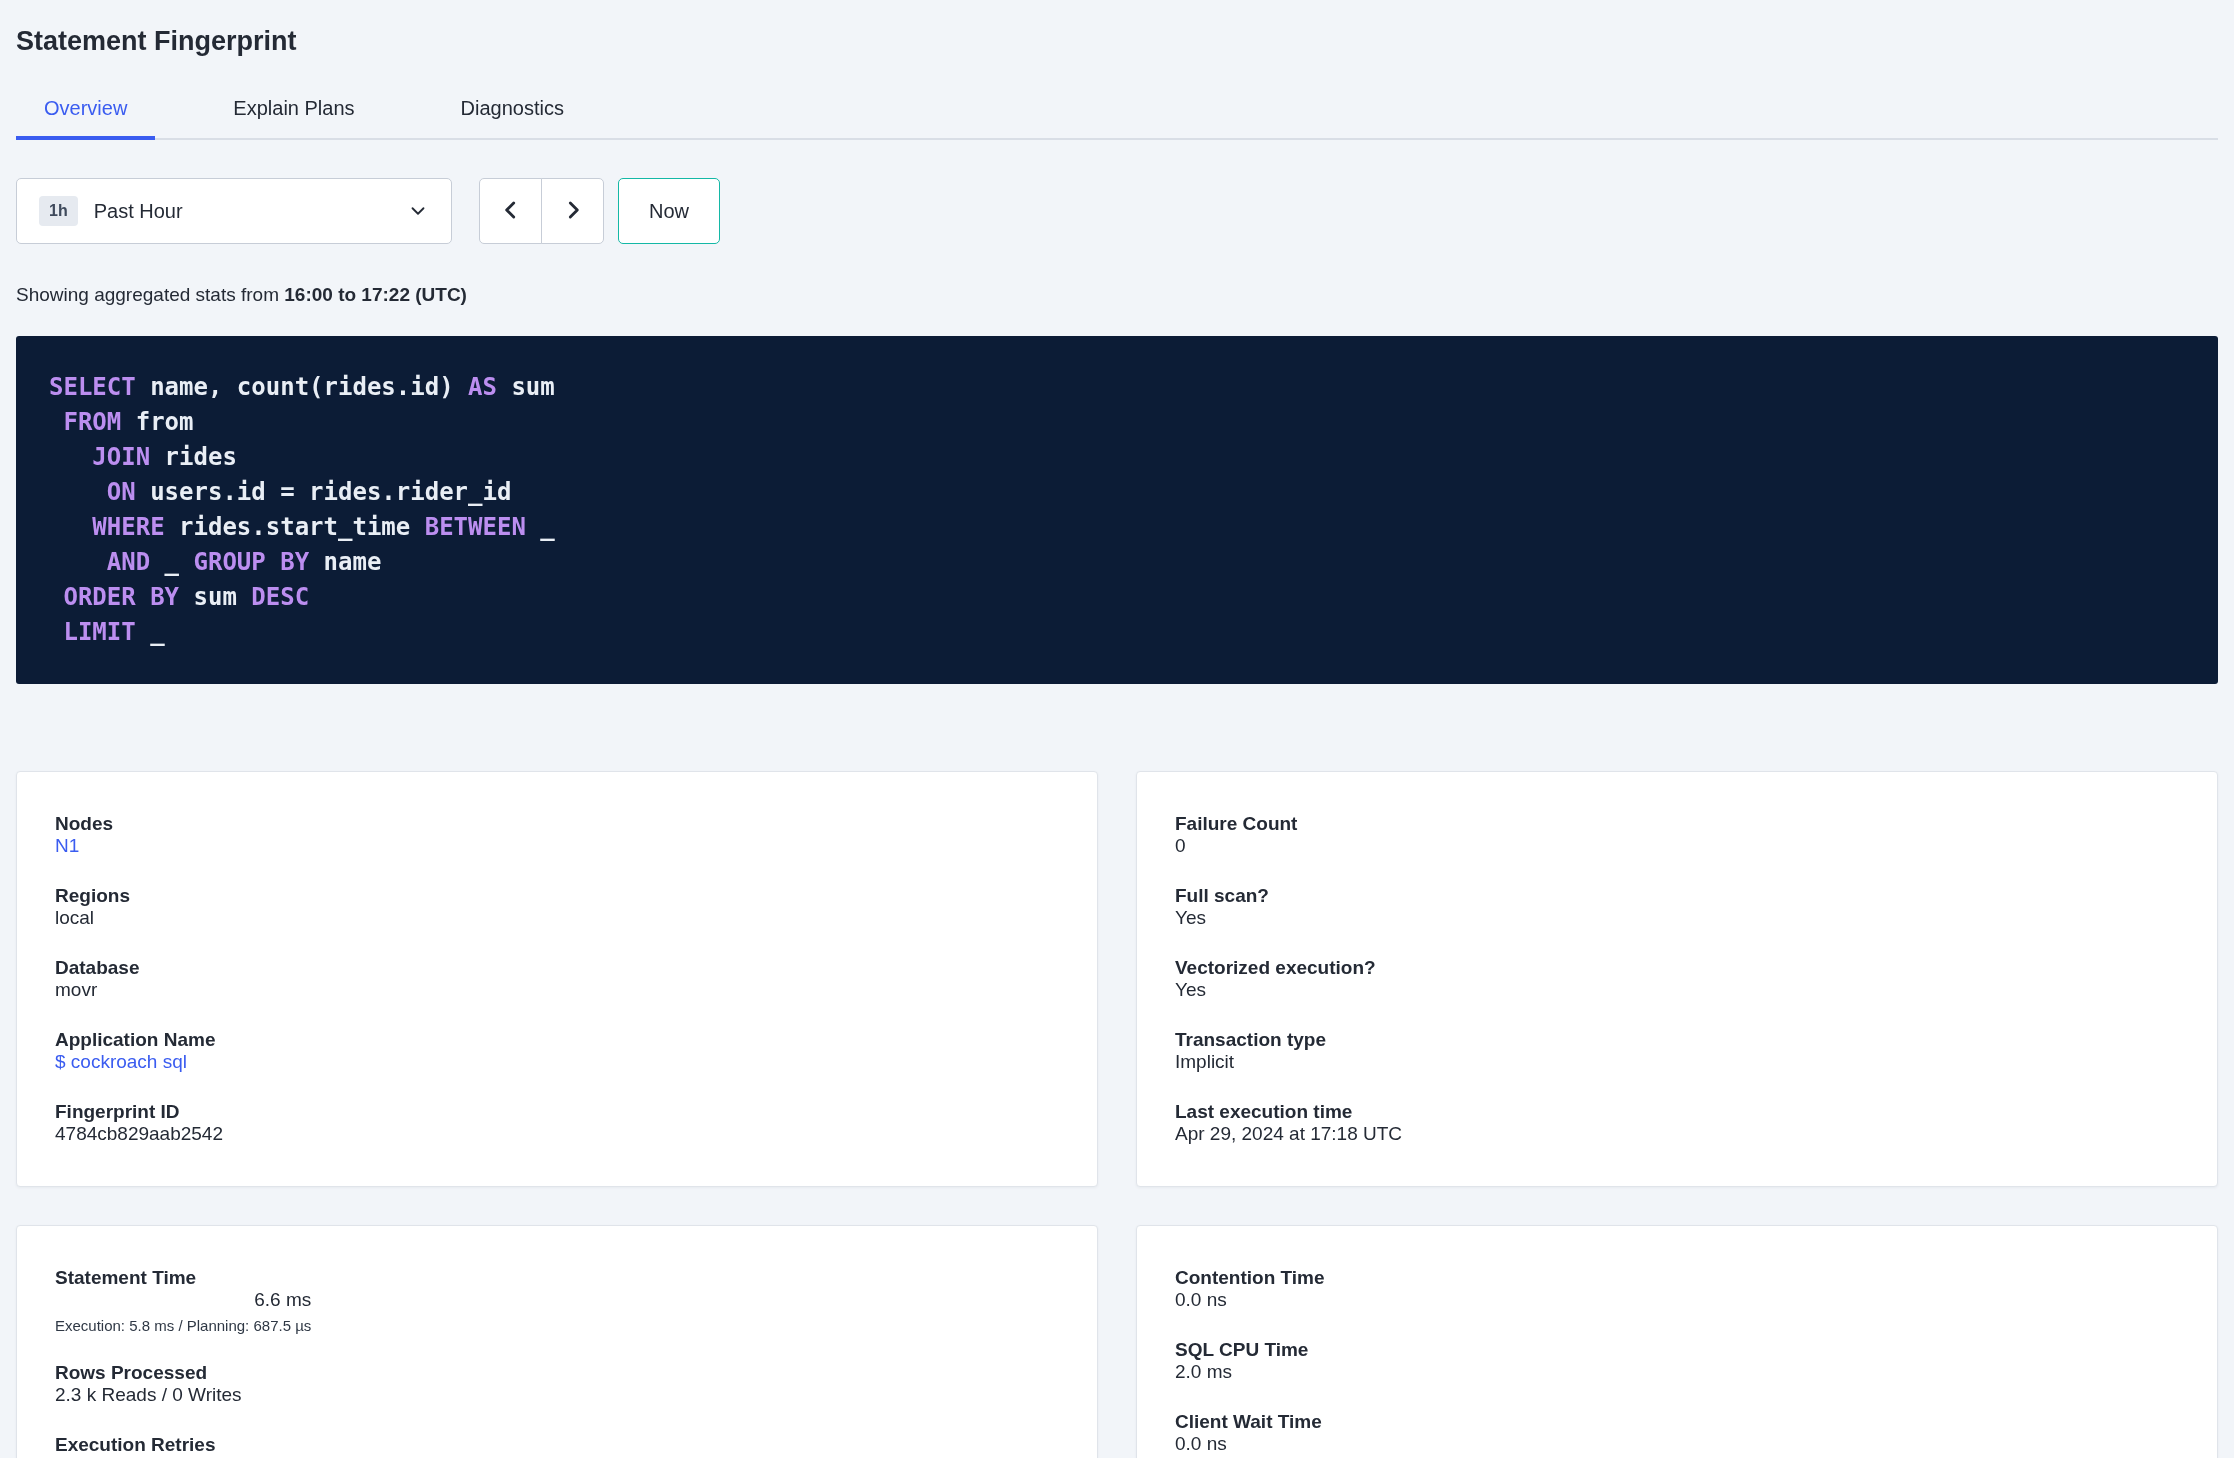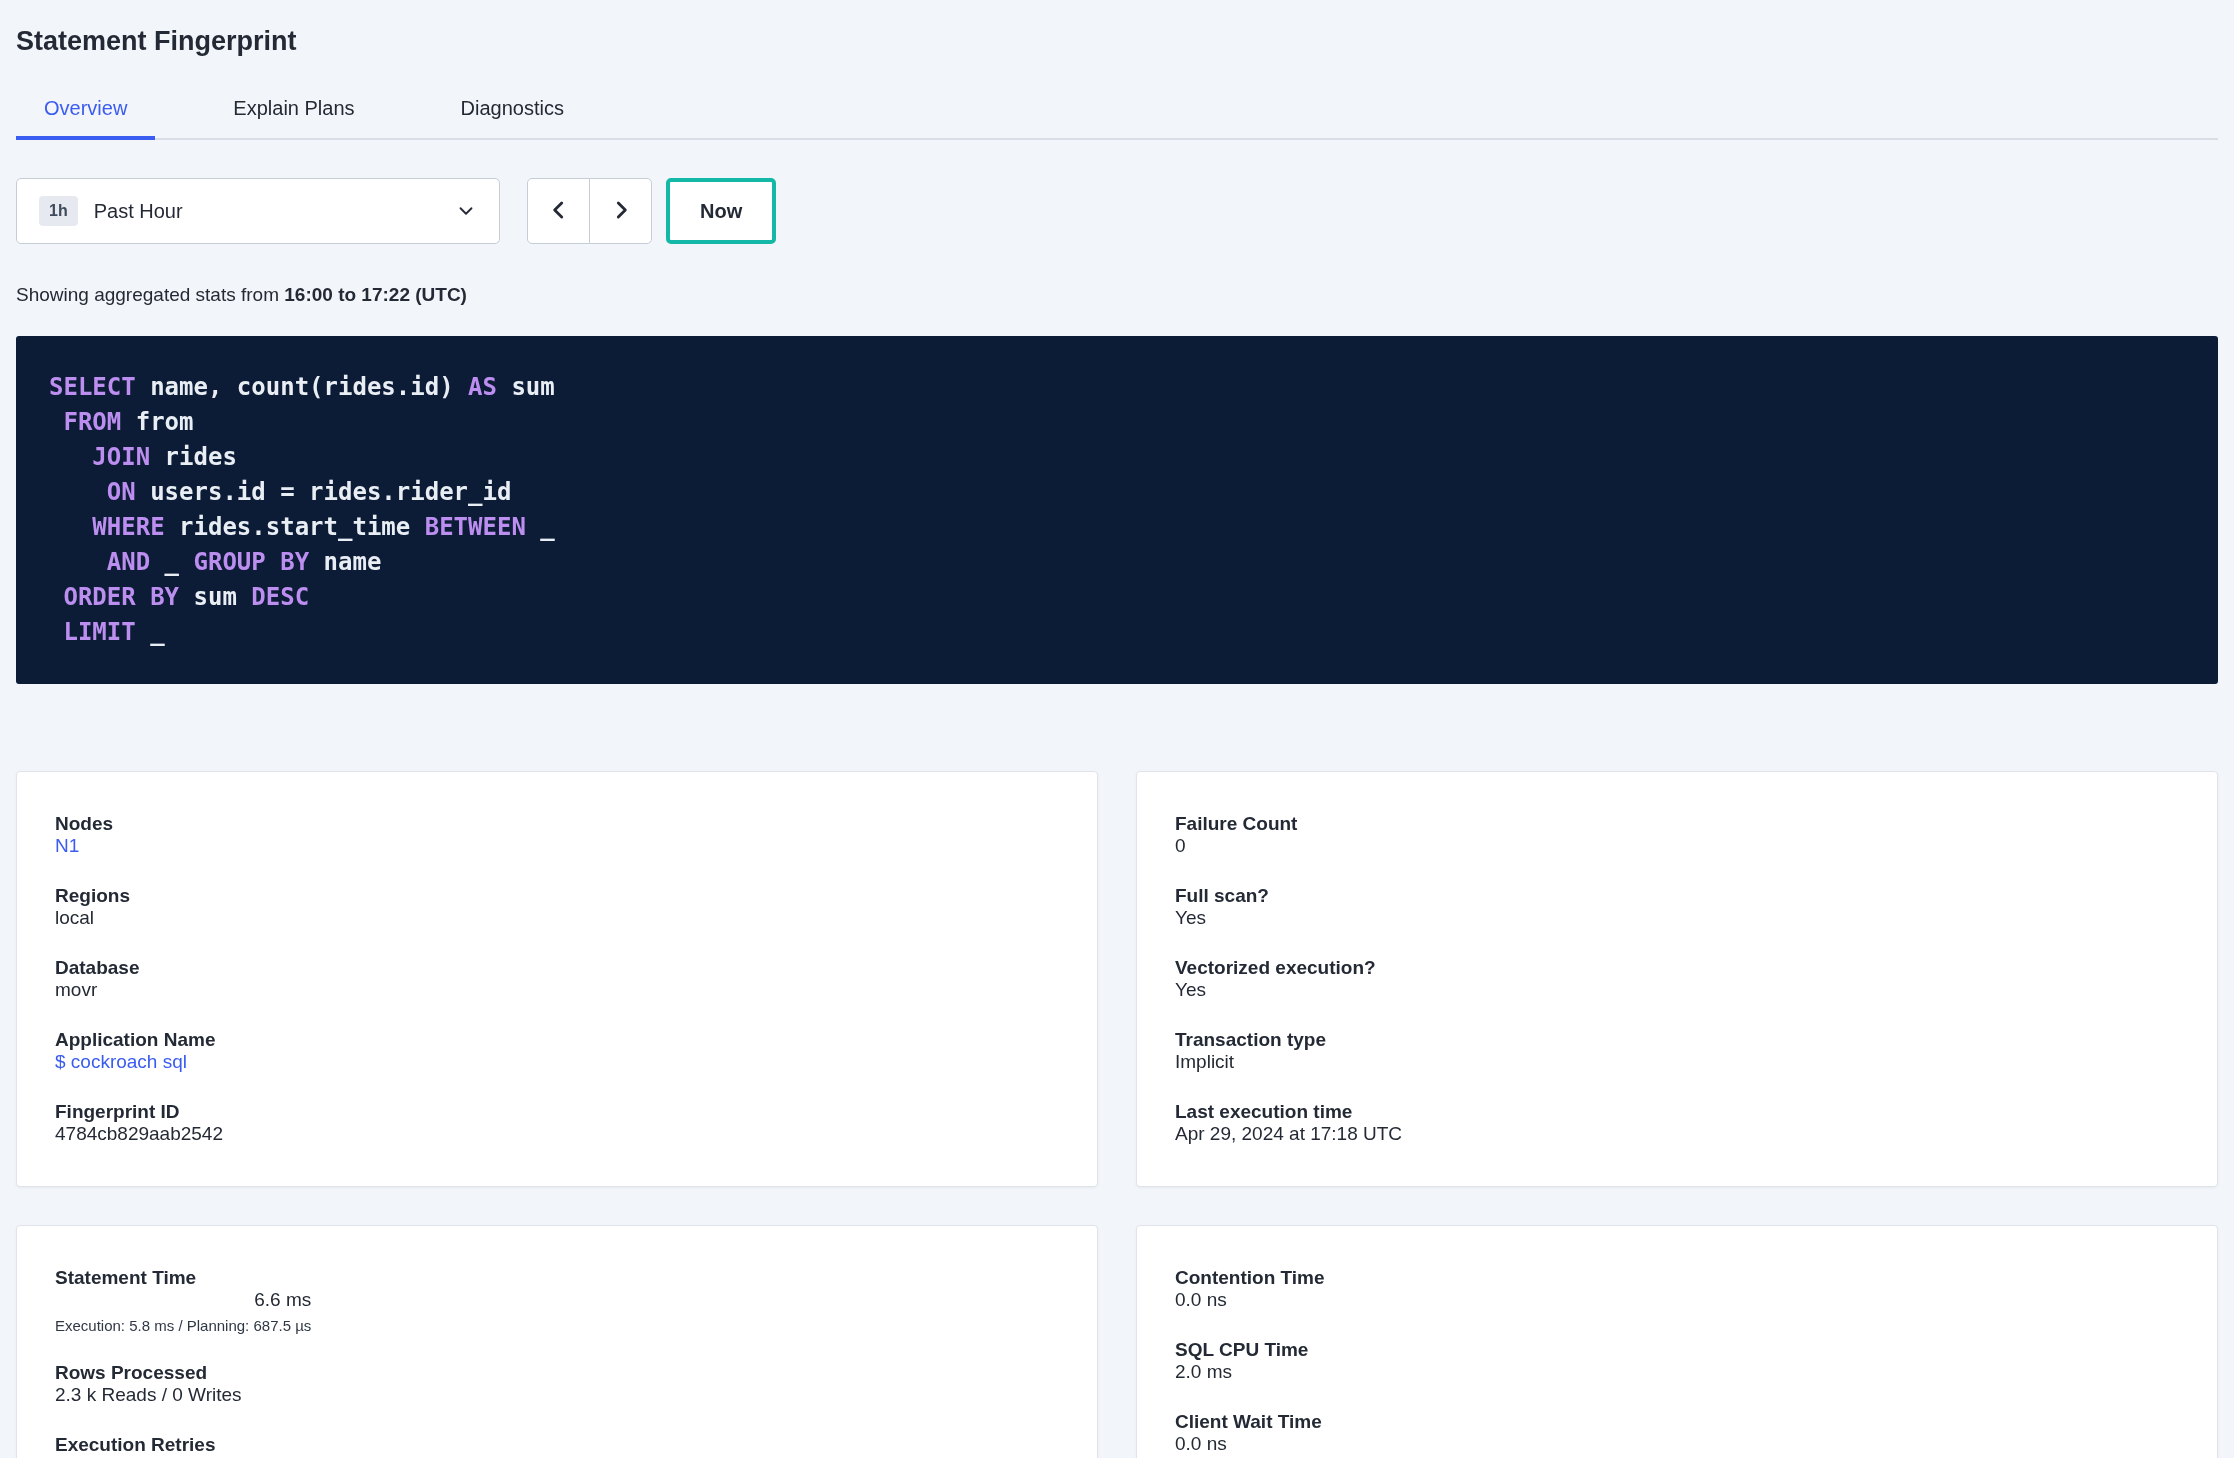--- a/index.html
+++ b/index.html
@@ -16,42 +16,42 @@
   .tabs { display: flex; gap: 50px; margin-top: 34px; border-bottom: 2px solid #d9dee6; }
   .tab {
     font-size: 20px; padding: 6px 28px 16px;
     border-bottom: 4px solid transparent; margin-bottom: -2px;
     cursor: pointer; white-space: nowrap;
   }
   .tab.active { color: var(--accent, #3a5cf0); border-bottom-color: var(--accent, #3a5cf0); }
 
   .toolbar { display: flex; align-items: center; margin-top: 38px; }
   .dropdown {
-    width: 484px; height: 66px; background: #fff;
+    width: 436px; height: 66px; background: #fff;
     border: 1px solid #c7cdd7; border-radius: 5px;
     display: flex; align-items: center; padding: 0 22px; cursor: pointer;
   }
   .badge {
     background: #e6eaf0; border-radius: 4px;
     font-size: 16px; font-weight: 700; color: #3f4a5c;
     padding: 6px 10px; margin-right: 16px;
   }
   .dropdown-label { font-size: 20px; }
   .chev { margin-left: auto; display: flex; }
   .arrow-group { display: flex; margin-left: 27px; }
   .arrow-btn {
     width: 63px; height: 66px; background: #fff; border: 1px solid #c7cdd7;
     display: flex; align-items: center; justify-content: center; cursor: pointer;
   }
   .arrow-btn.prev { border-radius: 5px 0 0 5px; }
   .arrow-btn.next { border-radius: 0 5px 5px 0; margin-left: -1px; }
   .now-btn {
     margin-left: 14px; height: 66px; padding: 0 30px;
     font-size: 20px; font-family: inherit; color: #242a35;
-    background: #fff; border: 4px solid #14b8a6; border-radius: 5px; cursor: pointer; font-weight: bold;
+    background: #fff; border: 1px solid #14b8a6; border-radius: 5px; cursor: pointer;
   }
 
   .summary { margin-top: 40px; font-size: 19px; }
   .summary b { font-weight: 700; }
 
   .sql-box {
     margin-top: 30px; background: var(--sql-bg, #0c1c36); border-radius: 3px;
     padding: 34px 33px;
     font-family: "DejaVu Sans Mono", "Liberation Mono", monospace;
     font-size: 24px; line-height: 35px; font-weight: 700;

